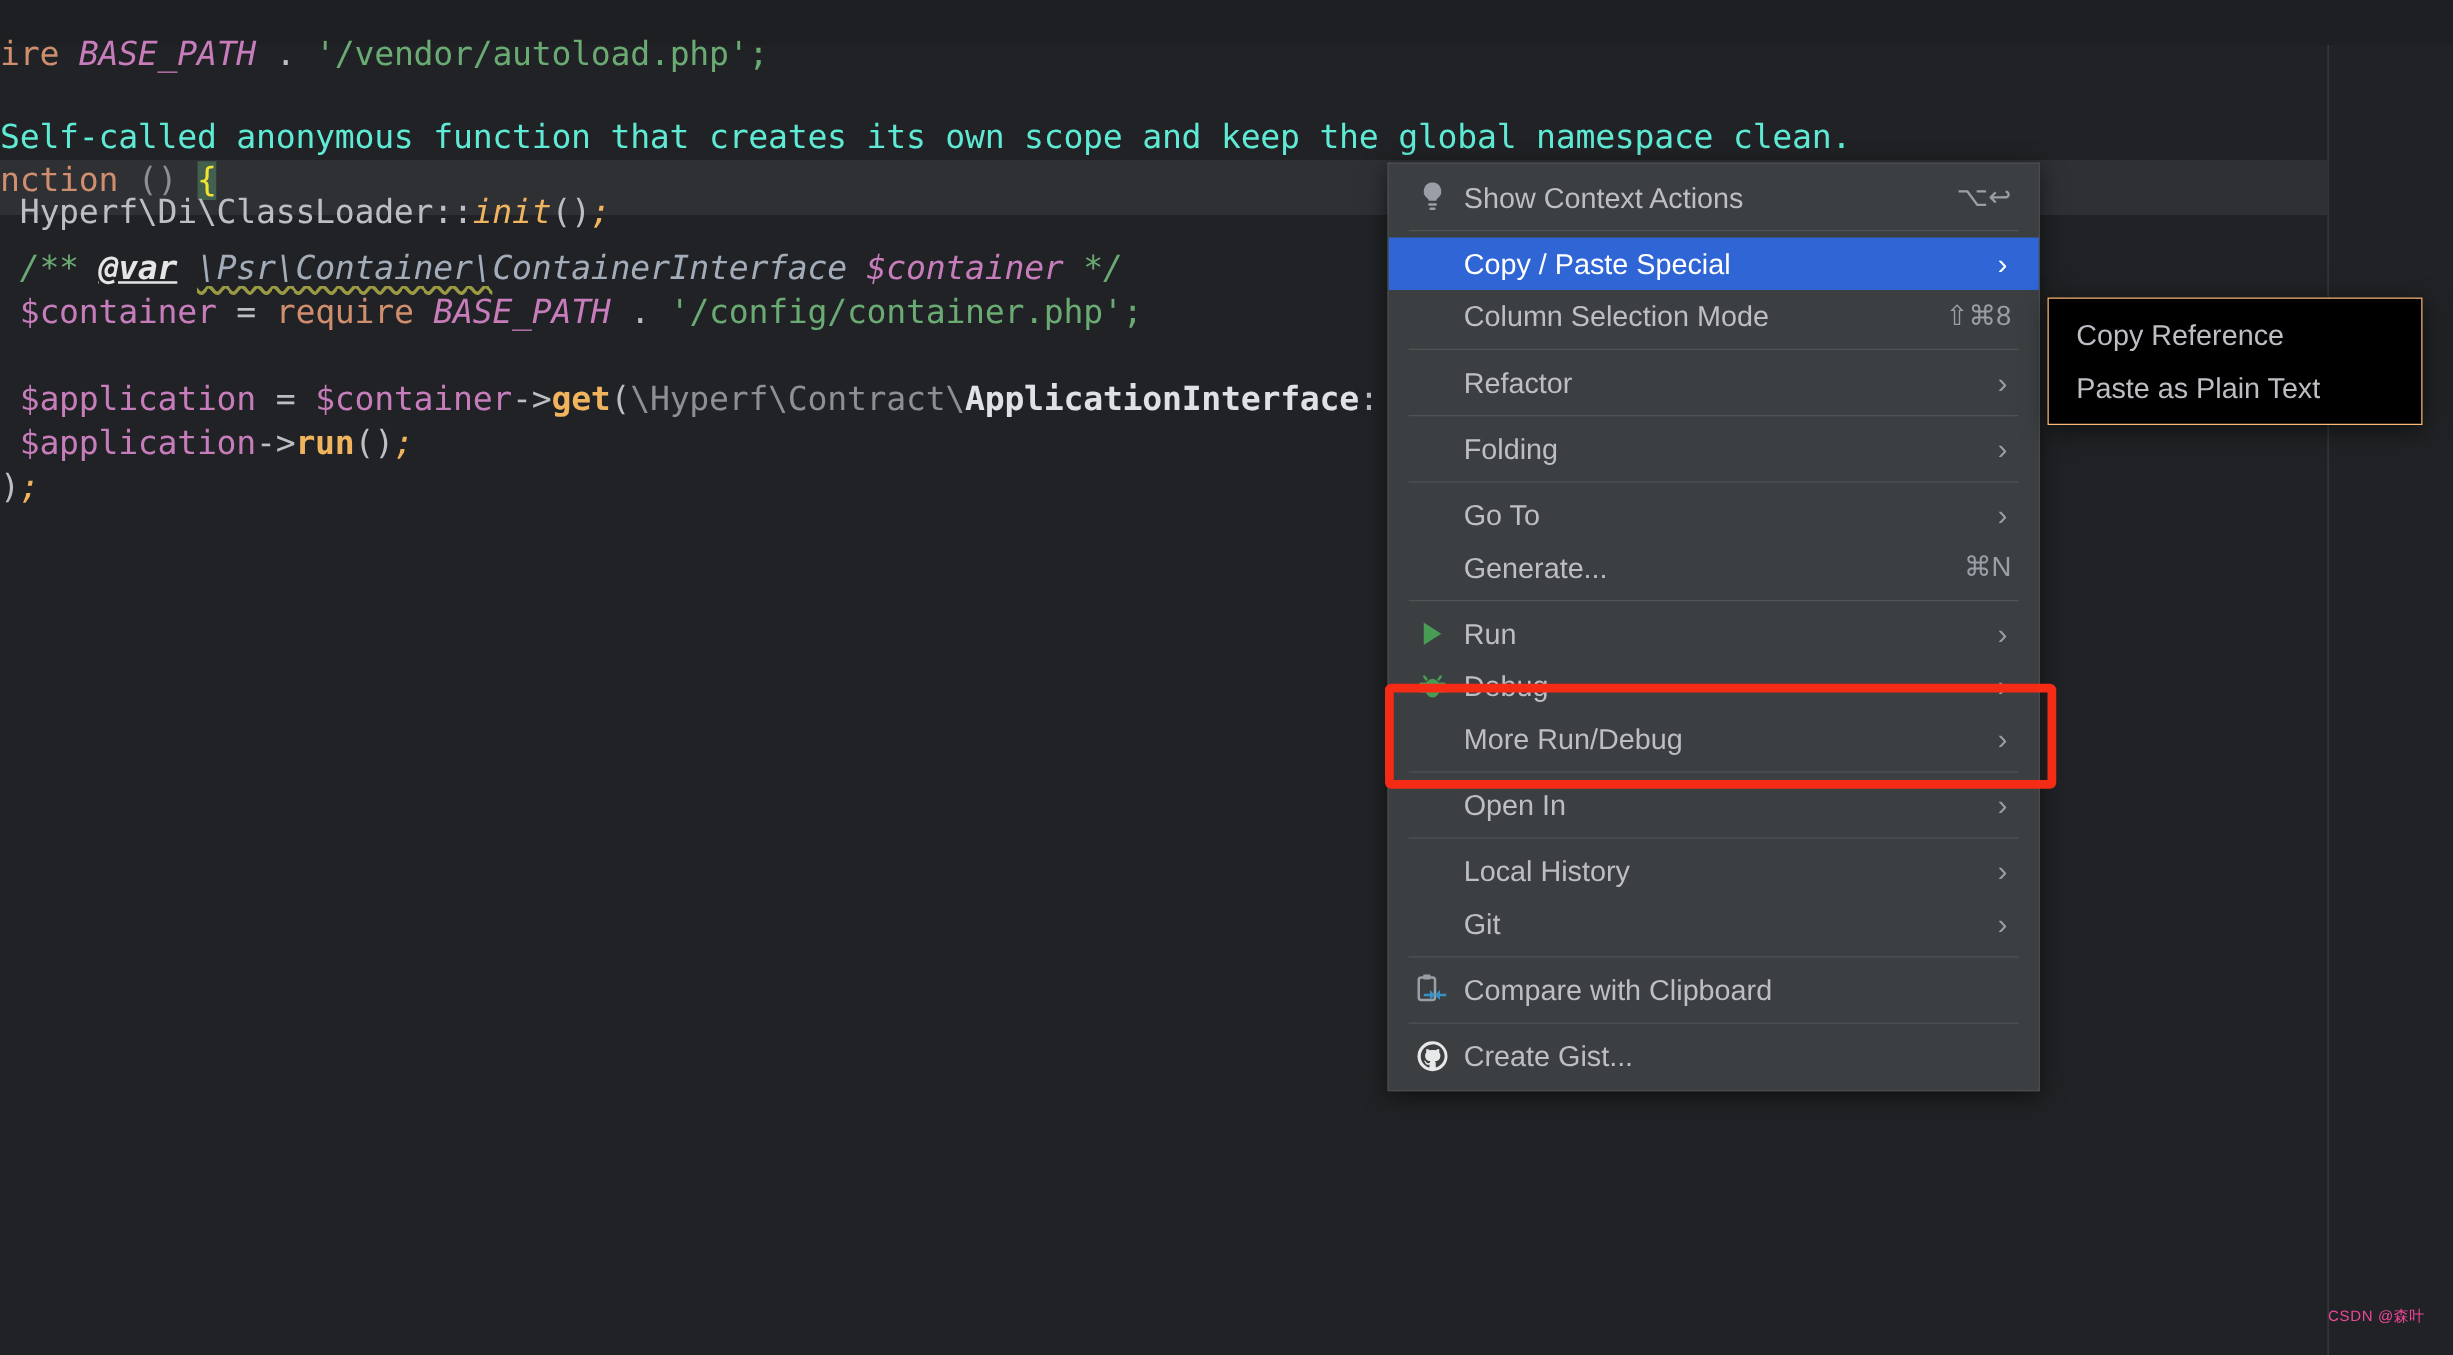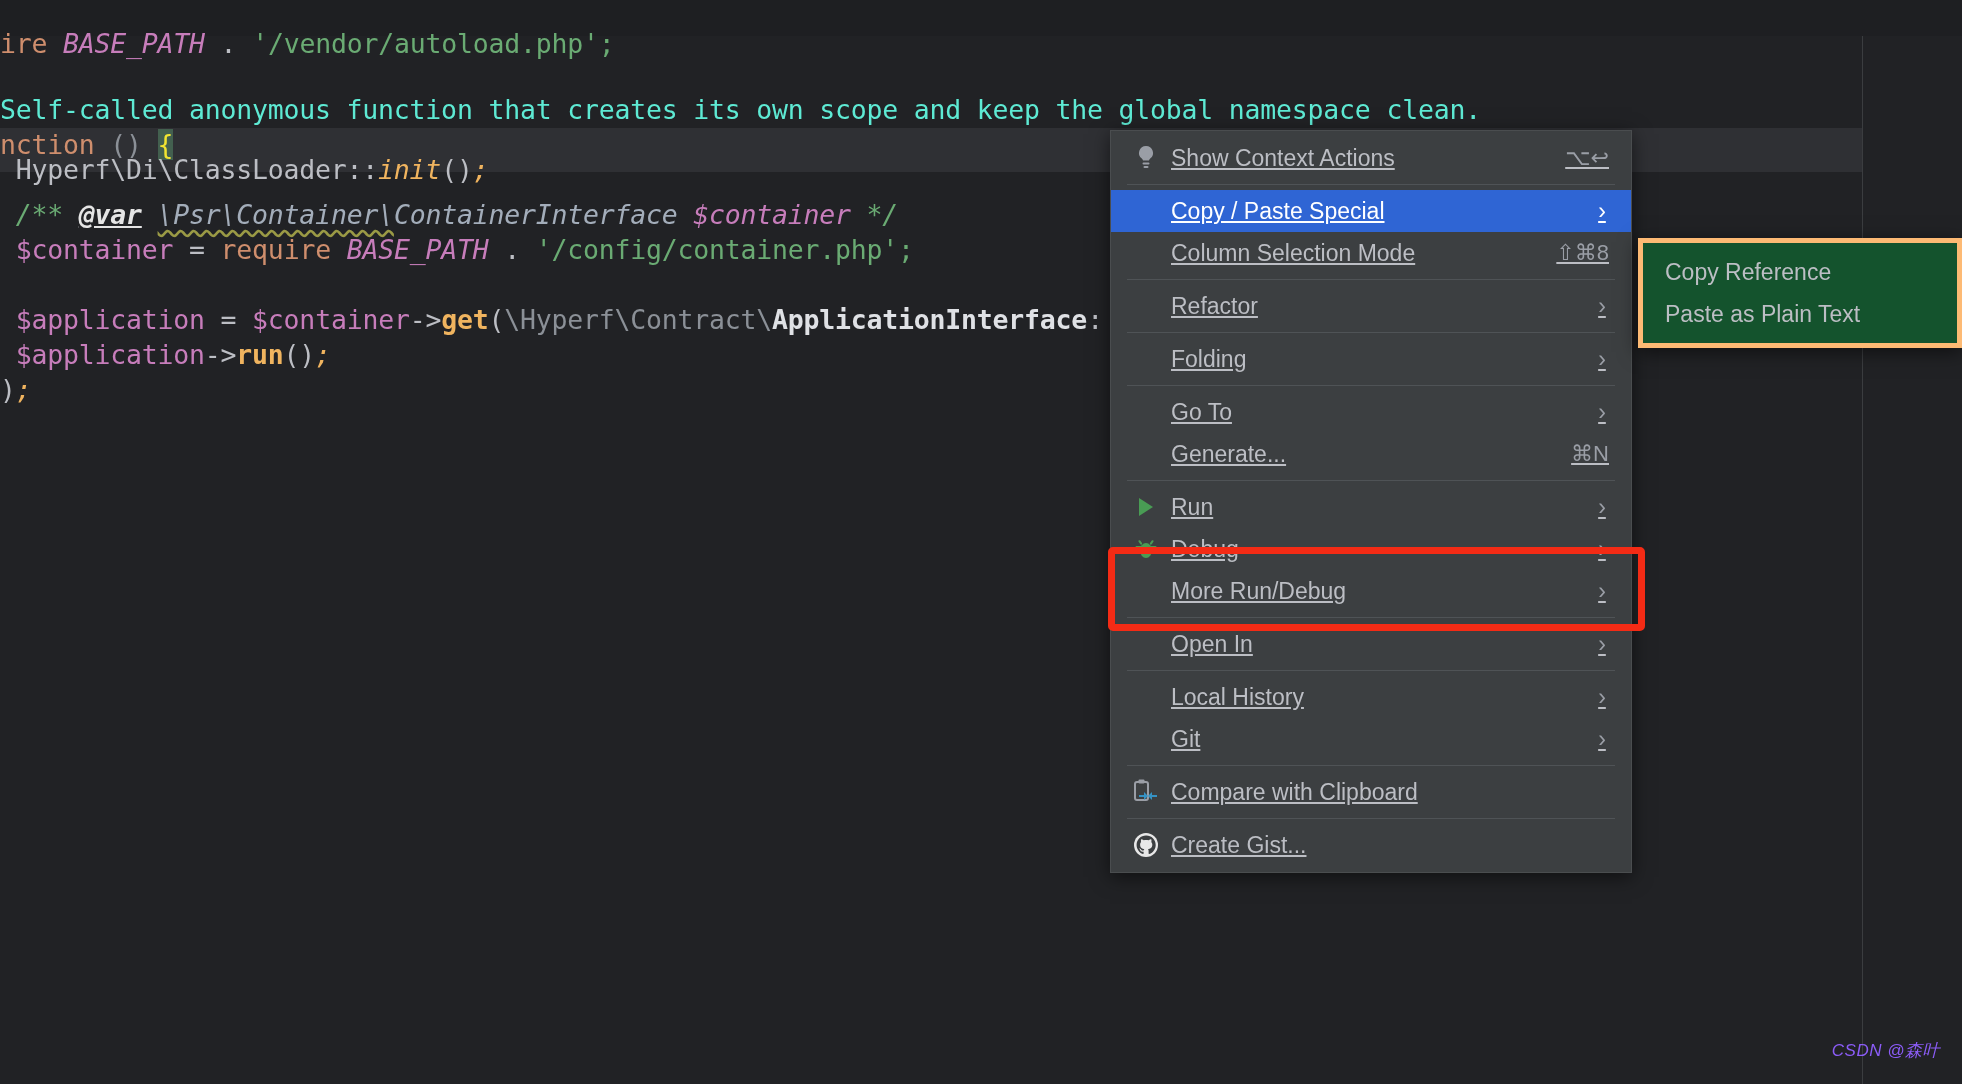--- a/index.html
+++ b/index.html
@@ -87,21 +87,20 @@
   }
   .menu-item {
     position: relative;
     display: flex;
     align-items: center;
     height: 42px;
     padding: 0 22px 0 16px;
     color: #bcbec4;
     font-size: 23px;
     box-sizing: border-box;
-    text-decoration: underline;
   }
   .menu-item.selected {
     background: #2f65d4;
     color: #ffffff;
   }
   .mi-icon {
     width: 38px;
     min-width: 38px;
     height: 30px;
     display: flex;
@@ -131,23 +130,23 @@
     height: 1px;
     background: #4f5356;
     margin: 5px 16px;
   }
 
   
   #submenu {
     position: absolute;
     left: 1638px;
     top: 238px;
-    width: 324px;
-    background: #14532d;
-    border: 5px solid #fdba74;
+    width: 300px;
+    background: #000000;
+    border: 1px solid #fdba74;
     box-shadow: 0 4px 18px rgba(0,0,0,0.55);
     padding: 8px 0;
     box-sizing: border-box;
   }
   .sub-item {
     display: flex;
     align-items: center;
     height: 42px;
     padding: 0 20px 0 22px;
     color: #bcbec4;
@@ -167,24 +166,23 @@
     border-radius: 5px;
     box-sizing: border-box;
     pointer-events: none;
   }
 
   
   #watermark {
     position: absolute;
     right: 22px;
     bottom: 22px;
-    color: #8b5cf6;
-    font-size: 17px;
+    color: #ec4899;
+    font-size: 12px;
     letter-spacing: 0.5px;
-    font-style: italic;
   }
 </style>
 </head>
 <body>
 
 <div id="editor">
 
   <div class="line-hl" style="top:92px;"></div>
 
   <div class="code-line" style="top:-14px;"><span class="tok-kw">ire</span> <span class="tok-const">BASE_PATH</span> <span class="tok-plain">.</span> <span class="tok-str">'/vendor/autoload.php'</span><span class="tok-str">;</span></div>

